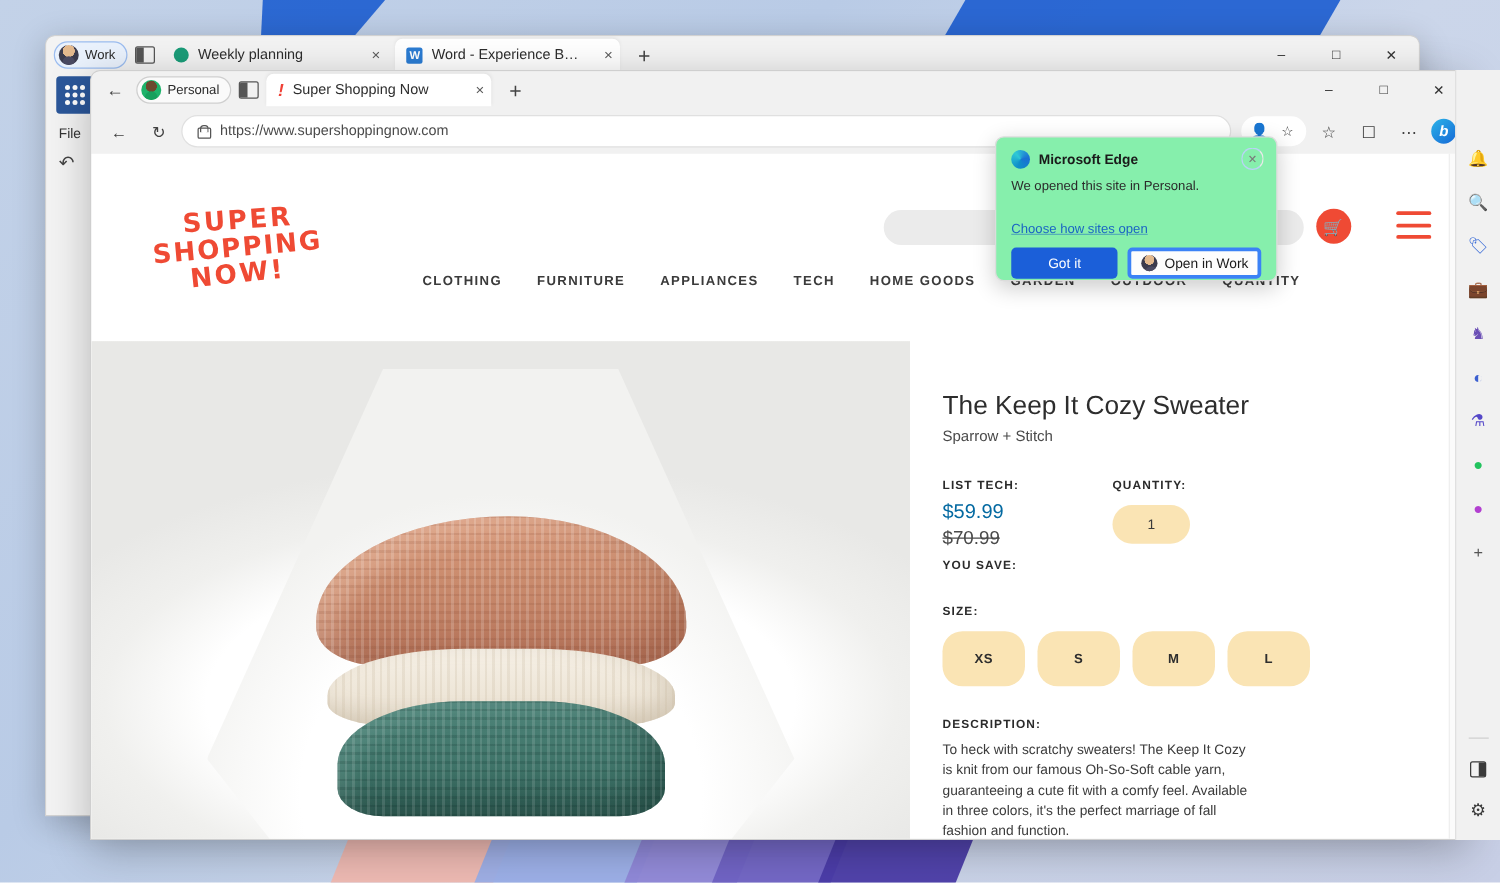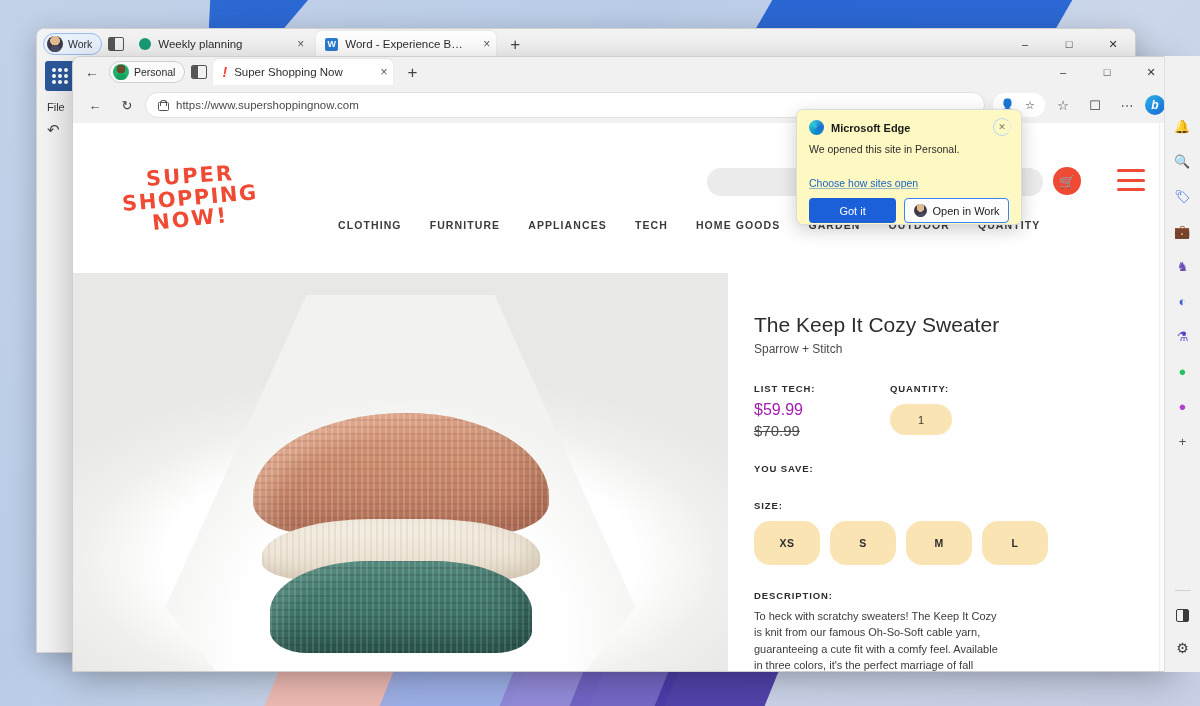--- a/index.html
+++ b/index.html
@@ -247,21 +247,21 @@
   }
 
   .product-info { flex: 1; padding: 40px 0 0 26px; }
   .p-title { font-size: 21px; color: #2d2d2d; font-weight: 400; }
   .p-brand { font-size: 12px; color: #4a4a4a; margin-top: 5px; }
   .lbl {
     font-size: 9.5px; font-weight: 700; letter-spacing: .9px; color: #2b2b2b;
   }
   .price-row { display: flex; margin-top: 27px; }
   .price-col { width: 136px; }
-  .price-now { font-size: 16px; color: #a21caf; margin-top: 7px; }
+  .price-now { font-size: 16px; color: #0369a1; margin-top: 7px; }
   .price-old { font-size: 15px; color: #4a4a4a; text-decoration: line-through;
     margin-top: 3px; }
   .qty-box {
     width: 62px; height: 31px; background: #fae4b4; border-radius: 16px;
     display: flex; align-items: center; justify-content: center;
     font-size: 11px; color: #3a3a3a; margin-top: 10px;
   }
   .save-val { font-size: 12px; color: #ef5533; margin-top: 6px; }
   .sizes { display: flex; gap: 10px; margin-top: 10px; }
   .size-chip {
@@ -281,21 +281,21 @@
   .pg-scroll .arr.top { margin-top: 2px; }
   .pg-scroll .arr.bot { position: absolute; bottom: 2px; left: 0; right: 0; }
   .pg-scroll .thumb {
     position: absolute; top: 12px; left: 4px; width: 6px; height: 88px;
     background: #b6b6b6; border-radius: 3px;
   }
 
   
   #edge-popup {
     position: absolute; left: 723px; top: 52px; width: 226px; height: 116px;
-    background: #fef9c3; border: 1px solid #dcdcdc; border-radius: 7px;
+    background: #86efac; border: 1px solid #dcdcdc; border-radius: 7px;
     box-shadow: 0 5px 18px rgba(0,0,0,.2); padding: 10px 12px 6px 12px;
     z-index: 40;
   }
   .pop-head { display: flex; align-items: center; gap: 7px; }
   .edge-logo {
     width: 15px; height: 15px; border-radius: 50%;
     background: conic-gradient(from 200deg, #0f8ec9, #2ec9d6, #1a6fd4, #0f8ec9);
     flex: none;
   }
   .pop-title { font-size: 11px; font-weight: 700; color: #1a1a1a; }
@@ -308,21 +308,21 @@
   .pop-msg { font-size: 10.5px; color: #2b2b2b; margin-top: 8px; }
   .pop-link { font-size: 10.5px; color: #1a64c4; margin-top: 22px;
     text-decoration: underline; text-decoration-color: rgba(26,100,196,.45); }
   .pop-btns { display: flex; gap: 8px; margin-top: 9px; }
   .btn-primary {
     flex: 1; height: 25px; background: #1b5fd9; color: #fff; border-radius: 4px;
     font-size: 11px; display: flex; align-items: center; justify-content: center;
   }
   .btn-secondary {
     flex: 1.18; height: 25px; background: #fdfdfd; color: #1b1b1b;
-    border: 1px solid #3b82f6; border-radius: 4px; font-size: 11px;
+    border: 3px solid #3b82f6; border-radius: 4px; font-size: 11px;
     display: flex; align-items: center; justify-content: center; gap: 6px;
   }
 
   
   #right-rail {
     position: absolute; right: 0; top: 56px; width: 36px; height: 616px;
     background: #f1f1f1; border-left: 1px solid #e0e0e0;
     display: flex; flex-direction: column; align-items: center;
     padding-top: 60px; gap: 15px; z-index: 5;
   }
@@ -487,21 +487,21 @@
             <div class="lbl">LIST TECH:</div>
             <div class="price-now">$59.99</div>
             <div class="price-old">$70.99</div>
           </div>
           <div>
             <div class="lbl">QUANTITY:</div>
             <div class="qty-box">1</div>
           </div>
         </div>
 
-        <div style="margin-top:24px">
+        <div style="margin-top:8px">
           <div class="lbl">YOU SAVE:</div>
         </div>
 
         <div style="margin-top:26px">
           <div class="lbl">SIZE:</div>
           <div class="sizes">
             <div class="size-chip">XS</div>
             <div class="size-chip">S</div>
             <div class="size-chip">M</div>
             <div class="size-chip">L</div>

